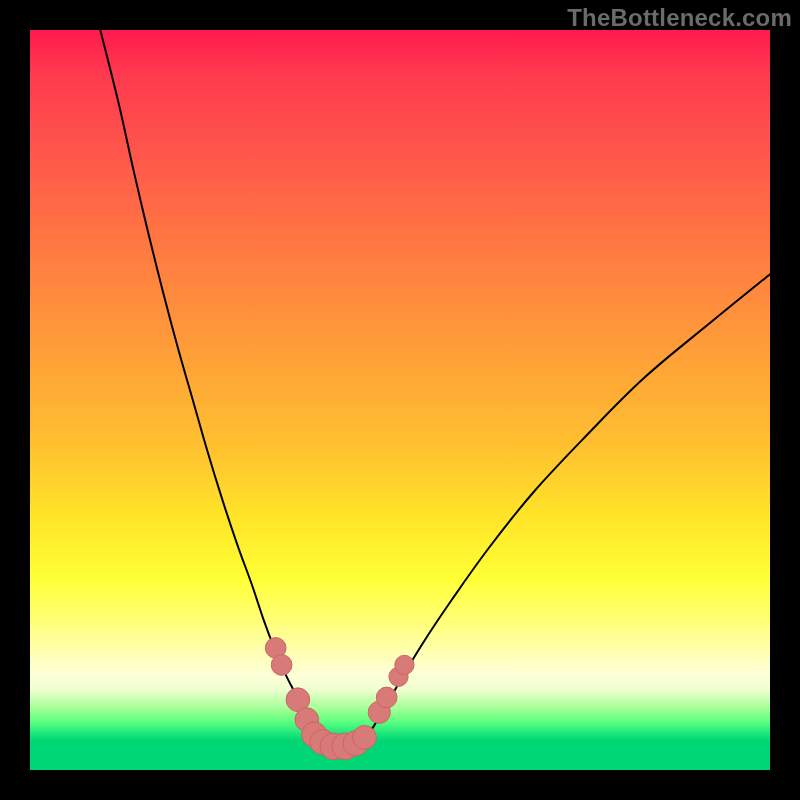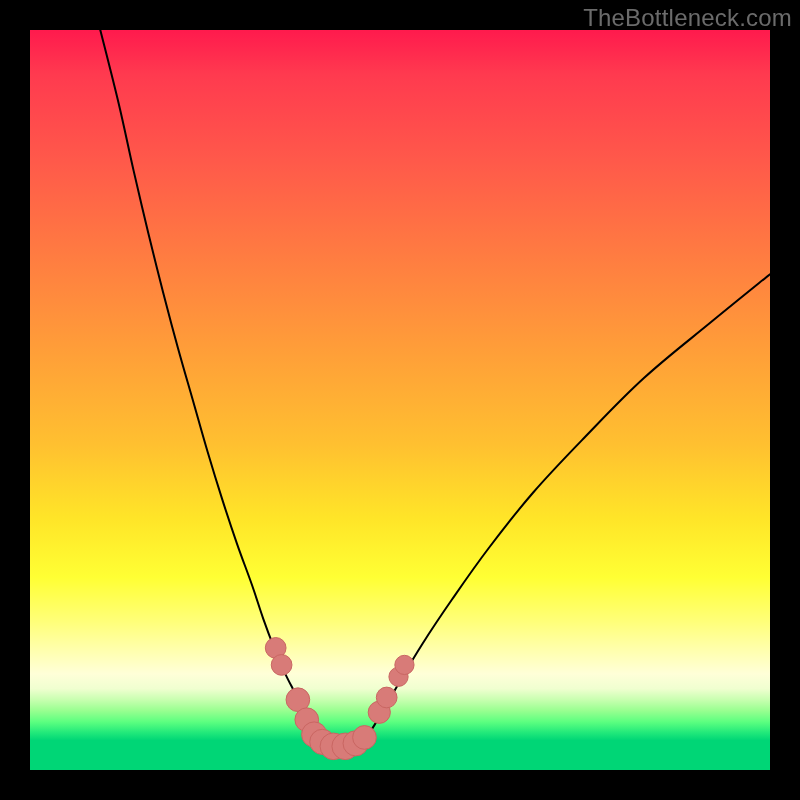--- a/index.html
+++ b/index.html
@@ -47,21 +47,21 @@
       #00d676 96%,
       #00d676 100%
     );
   }
   .watermark {
     position: absolute;
     top: 4px;
     right: 8px;
     color: #6b6b6b;
     font-size: 24px;
-    font-weight: 400;
+    font-weight: 700;
     letter-spacing: 0.2px;
     user-select: none;
   }
   svg.curve {
     position: absolute;
     left: 0;
     top: 0;
     width: 740px;
     height: 740px;
     overflow: visible;

